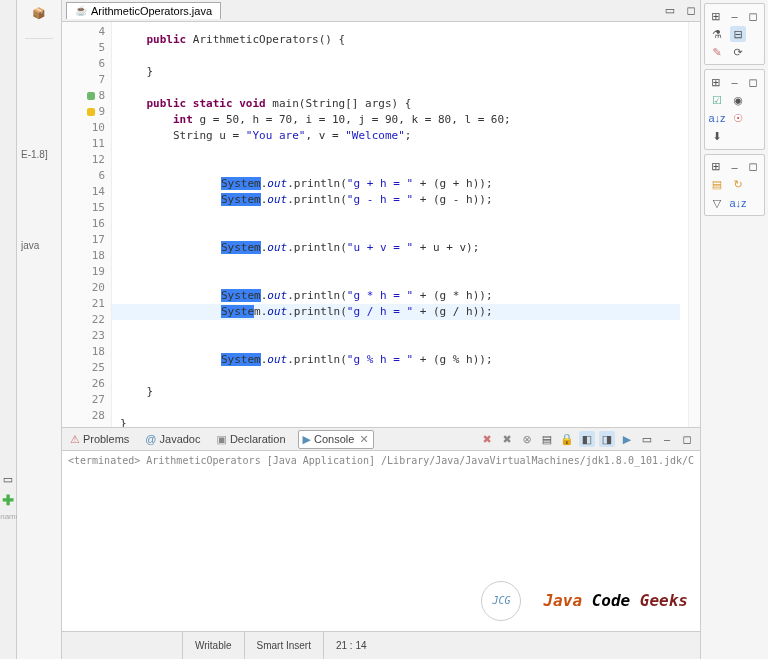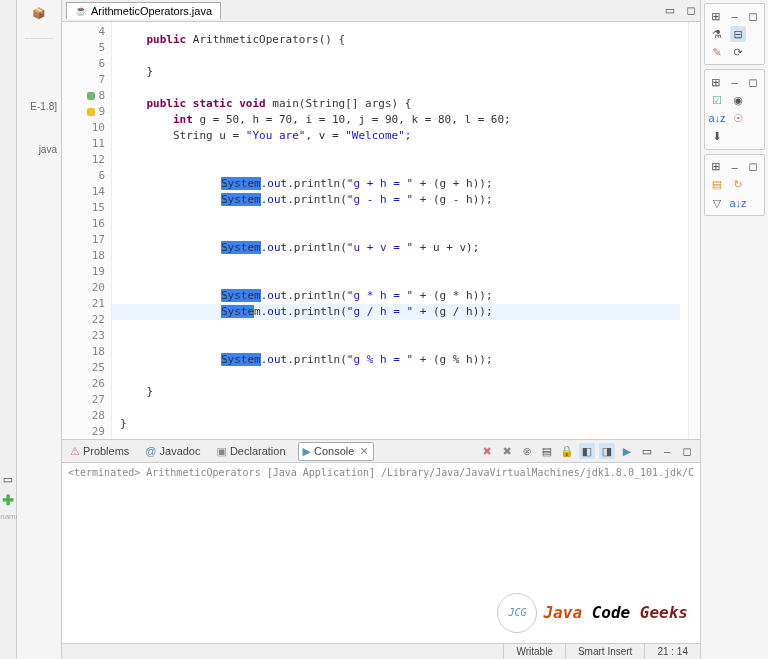--- a/index.html
+++ b/index.html
@@ -20,21 +20,21 @@
       width: 45px;
       background: #f5f5f5;
       border-right: 1px solid #ccc;
       padding: 4px;
       display: flex;
       flex-direction: column;
       gap: 6px;
       align-items: center;
     }
     .left-sb-sep { height: 1px; background: #ddd; width: 80%; margin-top: 10px; }
-    .left-text { font-size: 10px; color: #666; text-align:right; width:100%; overflow: hidden; white-space:nowrap;}
+    .left-text { font-size: 10px; color: #666; text-align:left; width:100%; overflow: hidden; white-space:nowrap;margin-top:48px;}
     .center-area {
       flex: 1;
       display: flex;
       flex-direction: column;
       background: #fff;
       min-width:0;
     }
     .editor-tabs {
       height: 22px;
       background: #f0f0f0;
@@ -85,21 +85,21 @@
       flex: 1;
       white-space: pre;
       line-height: 16px;
       padding-top: 10px;
       padding-left: 8px;
       color: #333;
       min-width:0;
     }
     .kw { color: #7a0055; font-weight: bold; }
     .str { color: #1a18c5; }
-    .fld { color: #0018b3; }
+    .fld { color: #0018b3; font-style: italic; }
     .cls { background: #3b82f6; margin-left: 48px; }
     .hl-line { background: #eaf5ff; display:block; margin-left:-8px; padding-left:8px; width:100%;}
     .ruler {
       width: 12px;
       background: #fafafa;
       border-left: 1px solid #eee;
     }
     .right-sidebar {
       width: 68px;
       background: #f5f5f5;
@@ -170,37 +170,36 @@
     }
     .watermark {
       position: absolute;
       right: 12px;
       bottom: 10px;
       font-size: 16px;
       font-style: italic;
       color: #888;
       display:flex;
       align-items:center;
-      gap:6px;
+      gap:22px;
     }
     .wm-java { color:#c94f0e; font-weight:bold; font-style:italic;}
     .wm-code { color:#000000; font-weight:bold; font-style:italic;}
     .wm-geeks { color:#7f1d1d; font-weight:bold; font-style:italic;}
     .wm-sub { font-size:7px; color:#999; letter-spacing:0.5px; font-style:normal;}
     .wm-circle { width:40px;height:40px;border:1px solid #ccc; border-radius:50%; display:flex;align-items:center;justify-content:center; color:#5a8fb8; font-size:10px; font-style:italic;}
     .statusbar {
-      height: 16px;
+      height: 28px;
       background: #f0f0f0;
       border-top: 1px solid #ccc;
       display: flex;
       align-items: center;
       font-size: 10px;
       color: #444;
       padding-left: 120px;
-      justify-content: flex-end;
     }
     .status-cell { border-left: 1px solid #ccc; padding: 0 12px; height: 100%; display:flex;align-items:center;}
     .far-left {
       width: 17px;
       background:#f0f0f0;
       border-right: 1px solid #ccc;
       display:flex;
       flex-direction:column;
       align-items:center;
       padding-top: 470px;

